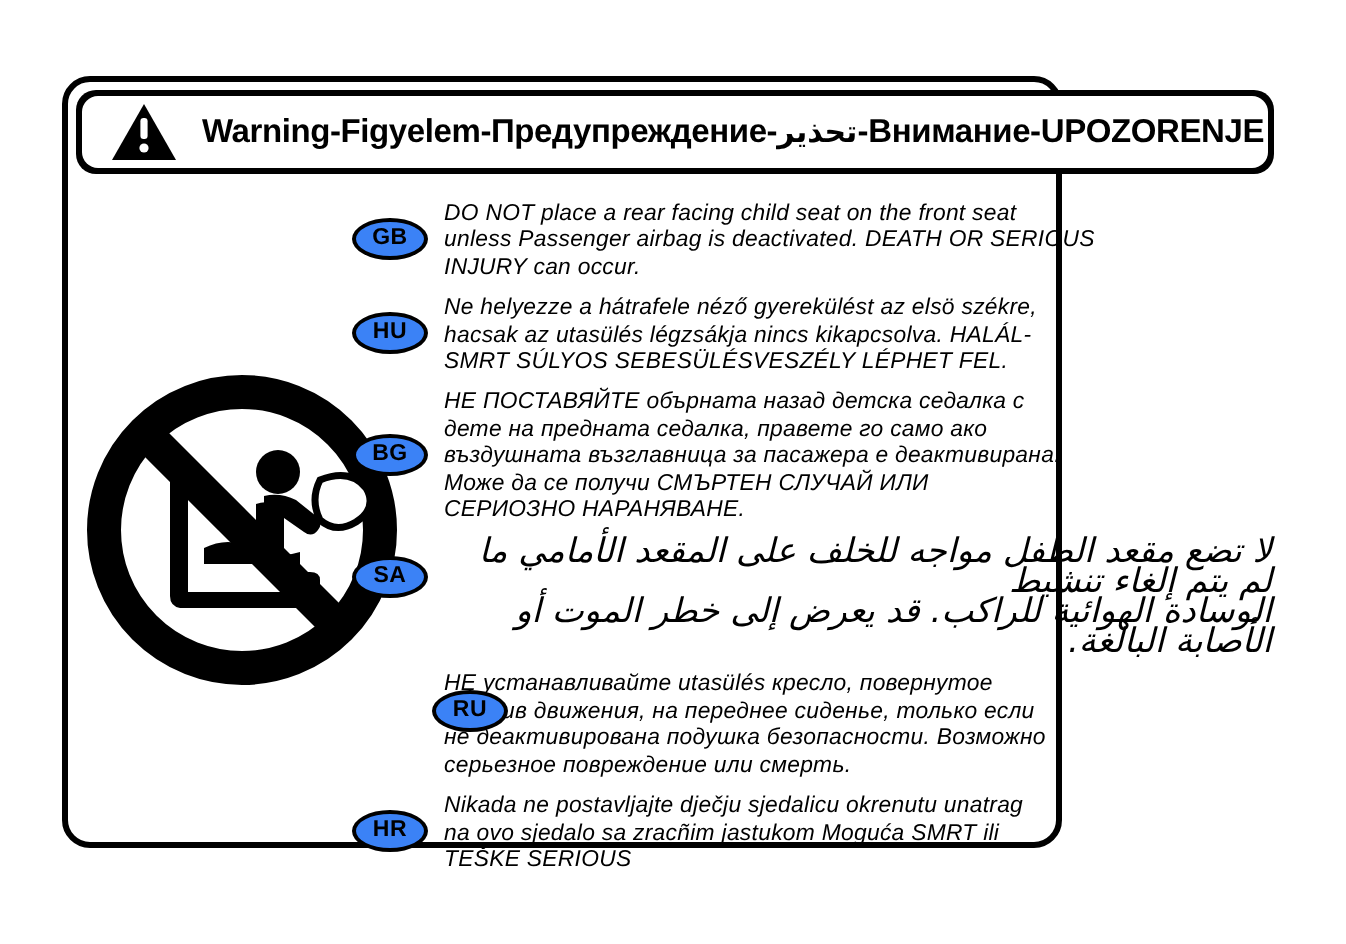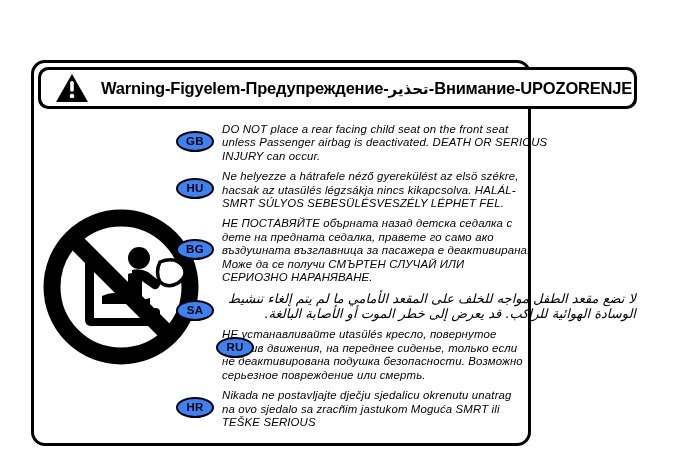--- a/index.html
+++ b/index.html
@@ -12,21 +12,21 @@
     height: 472px;
     font-family: "Liberation Sans", sans-serif;
     position: relative;
     overflow: hidden;
   }
 
   
   #warning-label {
     position: absolute;
     left: 31px;
-    top: 60px;
+    top: 38px;
     width: 500px;
     height: 386px;
     box-sizing: border-box;
     border: 3px solid #000000;
     border-radius: 14px;
     background: #ffffff;
   }
 
   
   #header-bar {
@@ -127,21 +127,21 @@
     line-height: 13.4px;
     color: #000000;
     letter-spacing: 0.15px;
     white-space: pre-line;
     font-style: italic;
   }
   .lang-text.rtl {
     direction: rtl;
     text-align: right;
     font-family: "DejaVu Sans", sans-serif;
-    font-size: 13px;
+    font-size: 17px;
     line-height: 15px;
     padding-right: 2px;
   }
 
   
   .lang-row[data-row="0"] .country-badge { top: 8px; }
   .lang-row[data-row="1"] .country-badge { top: 8px; }
   .lang-row[data-row="2"] .country-badge { top: 22px; }
   .lang-row[data-row="3"] .country-badge { top: 9px; }
   .lang-row[data-row="4"] .country-badge { top: 9px; margin-left: 40px; }

